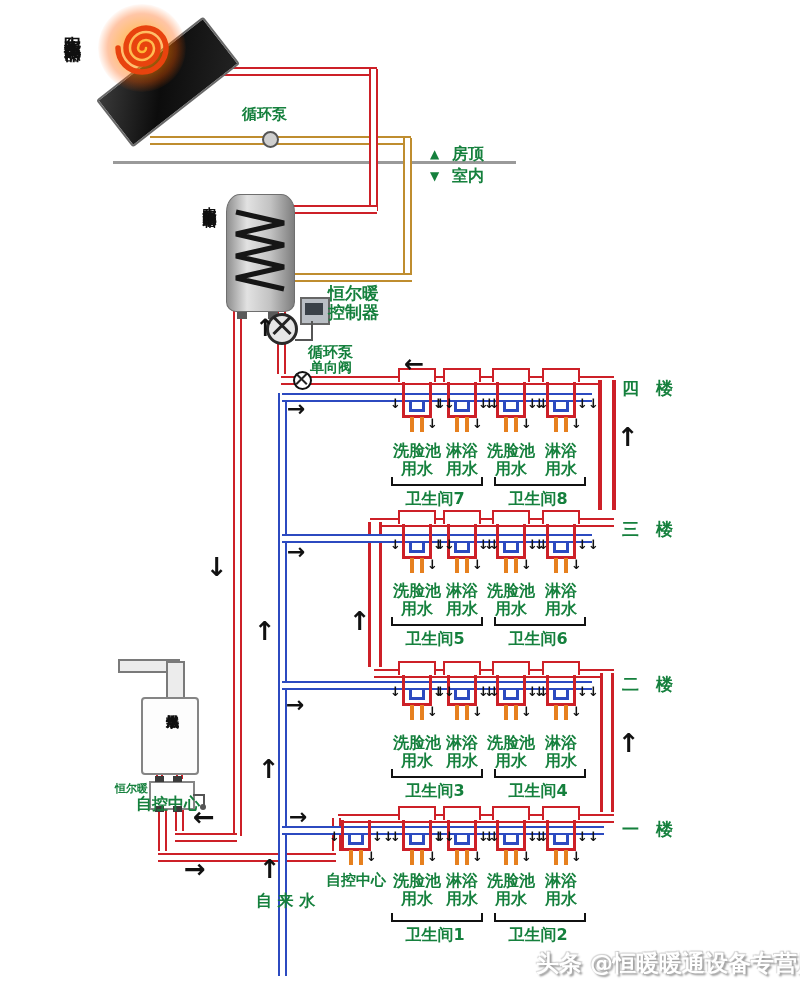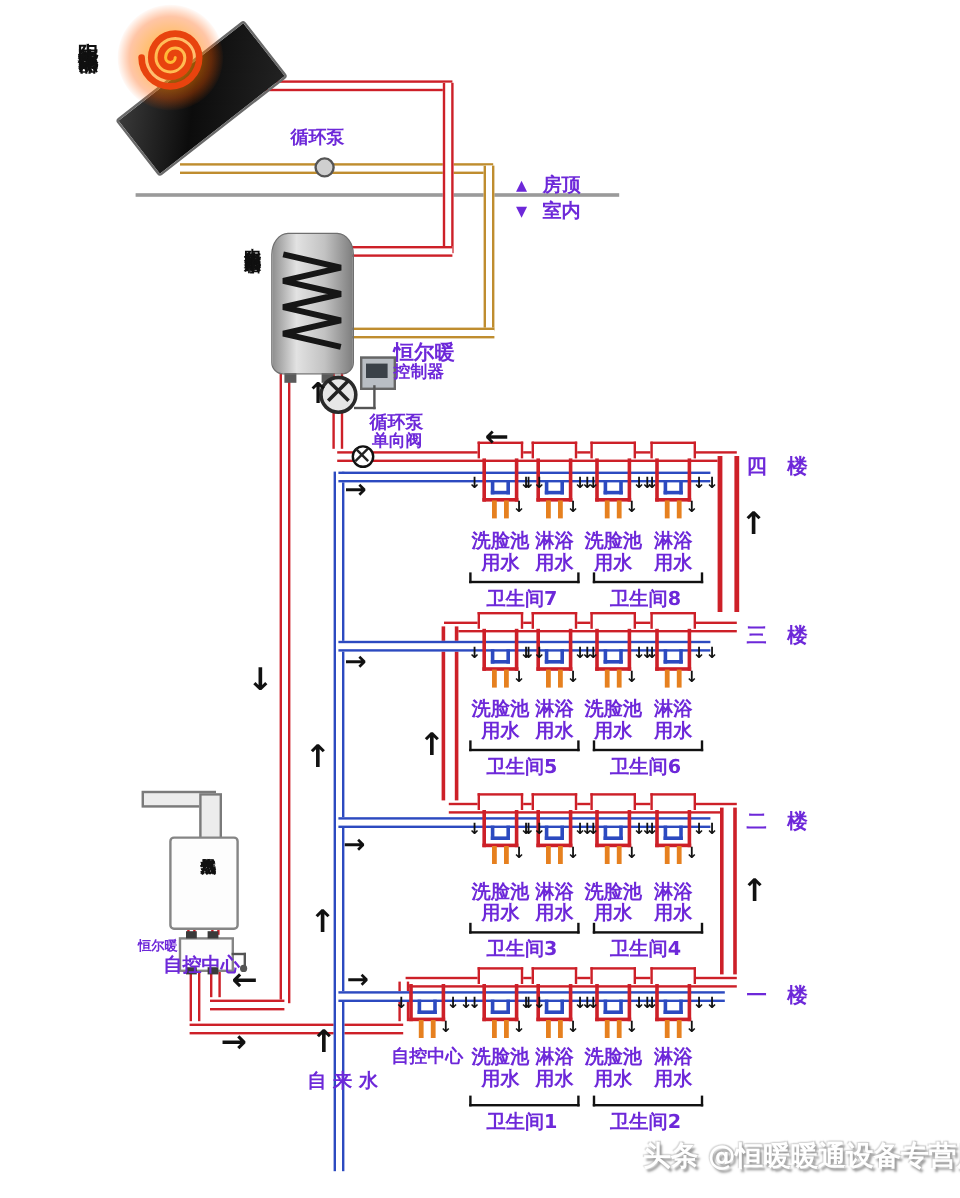--- a/index.html
+++ b/index.html
@@ -6,21 +6,21 @@
   #canvas{position:relative;width:800px;height:998px;background:#ffffff;overflow:hidden;
           font-family:"DejaVu Sans","Liberation Sans",sans-serif;color:#111;}
   .ph{position:absolute;background:#fff;border-top:2px solid;border-bottom:2px solid;height:5px;z-index:1;}
   .pv{position:absolute;background:#fff;border-left:2px solid;border-right:2px solid;width:5px;z-index:1;}
   .solid{position:absolute;z-index:1;}
   .cap{position:absolute;background:#fff;border:2px solid;border-bottom:none;z-index:2;}
   .uRed{position:absolute;border:3px solid;border-top:none;background:transparent;z-index:2;}
   .uBlue{position:absolute;border:3px solid;border-top:none;background:transparent;z-index:4;}
   .stub{position:absolute;width:4px;z-index:4;}
   .arrow{position:absolute;font-weight:bold;color:#111;line-height:1;z-index:6;}
-  .lbl{position:absolute;font-weight:bold;color:#6d28d9;z-index:6;white-space:nowrap;}
+  .lbl{position:absolute;font-weight:bold;color:#15803d;z-index:6;white-space:nowrap;}
   .vlbl{position:absolute;font-weight:bold;color:#101010;z-index:6;writing-mode:vertical-rl;text-orientation:upright;letter-spacing:2px;}
   .ctr{text-align:center;}
   .brk{position:absolute;border-left:2px solid #111;border-right:2px solid #111;border-bottom:2px solid #111;height:7px;z-index:5;}
   .box{position:absolute;background:#fdfdfd;border:2px solid #858585;z-index:3;}
   .circle{position:absolute;border-radius:50%;z-index:5;}
   .xbar{position:absolute;background:#222;z-index:6;}
   #panel{position:absolute;left:100px;top:52px;width:132px;height:56px;
          background:linear-gradient(135deg,#3a3a3a,#0c0c0c 45%,#222);
          border:2px solid #6a6a6a;transform:rotate(-38deg);z-index:2;border-radius:3px;}
   #sun-glow{position:absolute;left:98px;top:4px;width:88px;height:88px;border-radius:50%;z-index:3;
@@ -63,21 +63,21 @@
   </div>
   <div class="leg" style="left:237px;top:309px;"></div>
   <div class="leg" style="left:268px;top:309px;"></div>
 
   <div class="box" style="left:300px;top:297px;width:26px;height:24px;background:#b9bec4;border-color:#666;">
     <div style="position:absolute;left:3px;top:4px;width:18px;height:12px;background:#3a4148;"></div>
   </div>
   <div class="wire" style="left:311px;top:321px;width:2px;height:20px;"></div>
   <div class="wire" style="left:295px;top:339px;width:18px;height:2px;"></div>
   <div class="lbl" style="left:328px;top:282px;font-size:17px;">恒尔暖</div>
-  <div class="lbl" style="left:328px;top:301px;font-size:14px;text-align:right;">控制器</div>
+  <div class="lbl" style="left:328px;top:301px;font-size:17px;text-align:right;">控制器</div>
   <div class="lbl" style="left:308px;top:343px;font-size:15px;">循环泵</div>
   <div class="lbl" style="left:310px;top:359px;font-size:14px;">单向阀</div>
 
   <div class="circle" style="left:266px;top:313px;width:26px;height:26px;background:#e6e6e6;border:3px solid #2a2a2a;"></div>
   <div class="xbar" style="left:270px;top:324px;width:24px;height:3px;transform:rotate(45deg);"></div>
   <div class="xbar" style="left:270px;top:324px;width:24px;height:3px;transform:rotate(-45deg);"></div>
   <div class="circle" style="left:262px;top:131px;width:13px;height:13px;background:#cfcfcf;border:2px solid #555;"></div>
   <div class="circle" style="left:293px;top:371px;width:15px;height:15px;background:#fff;border:2px solid #111;"></div>
   <div class="xbar" style="left:294px;top:378px;width:15px;height:2px;transform:rotate(45deg);"></div>
   <div class="xbar" style="left:294px;top:378px;width:15px;height:2px;transform:rotate(-45deg);"></div>

